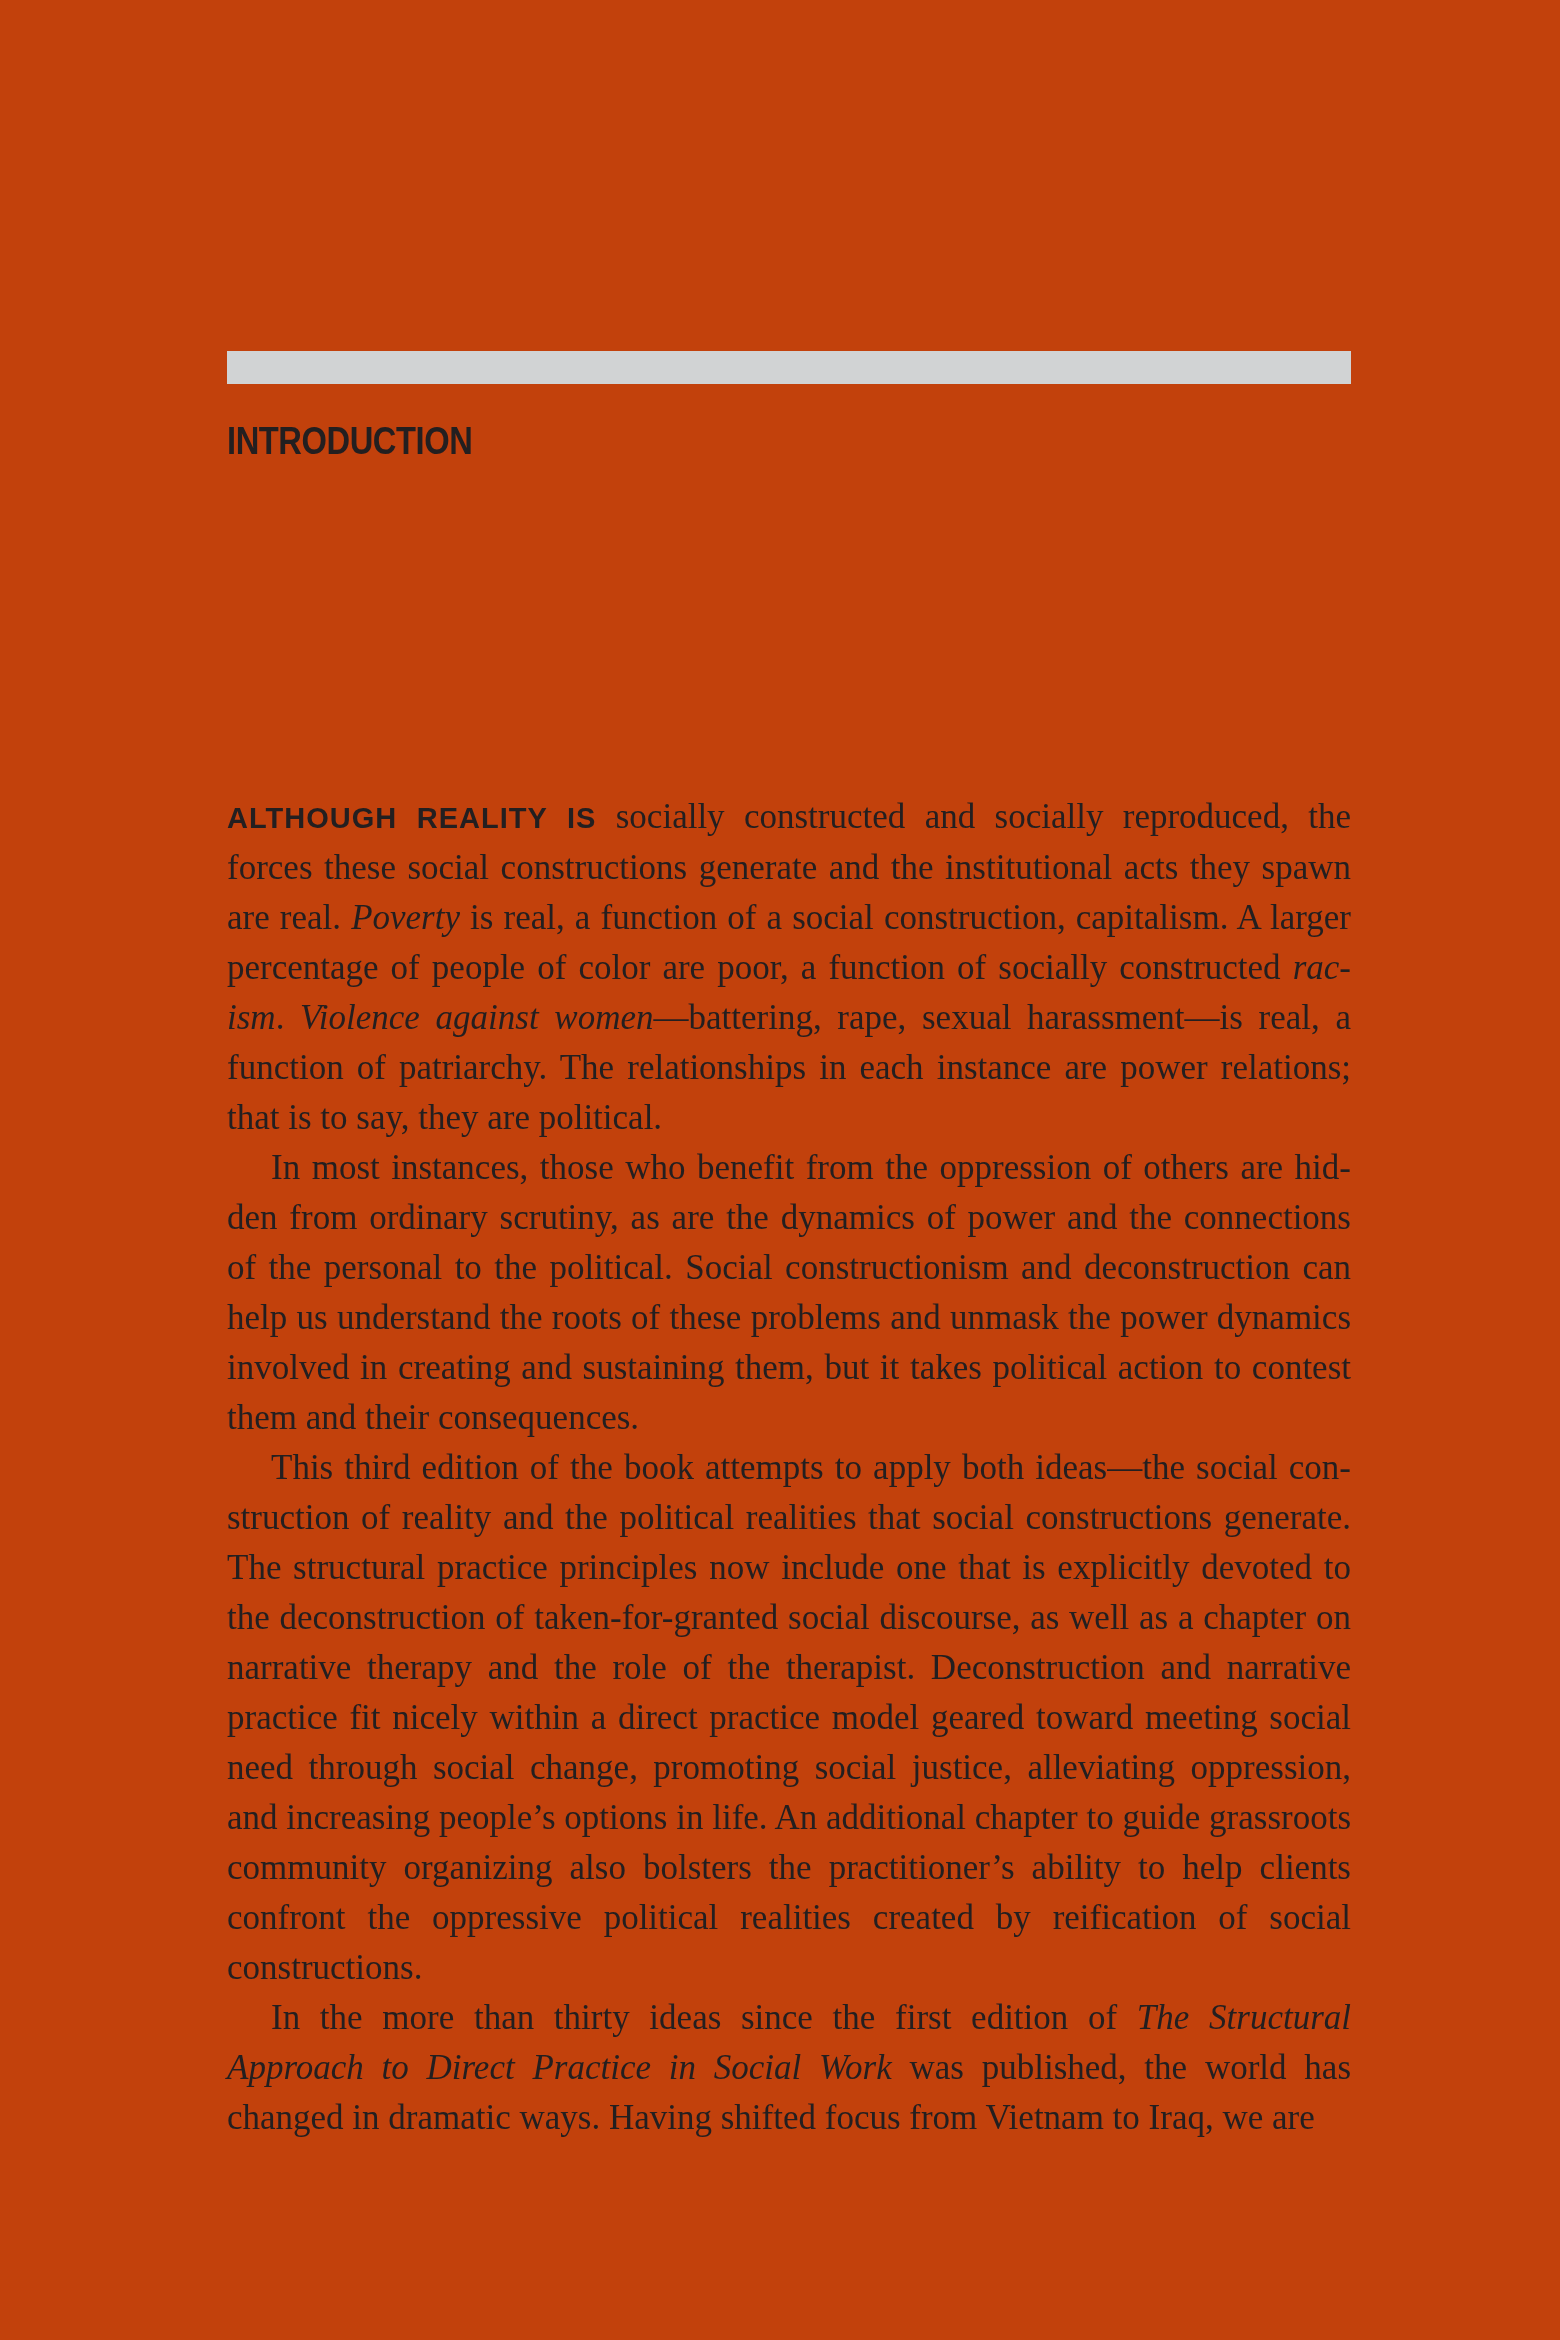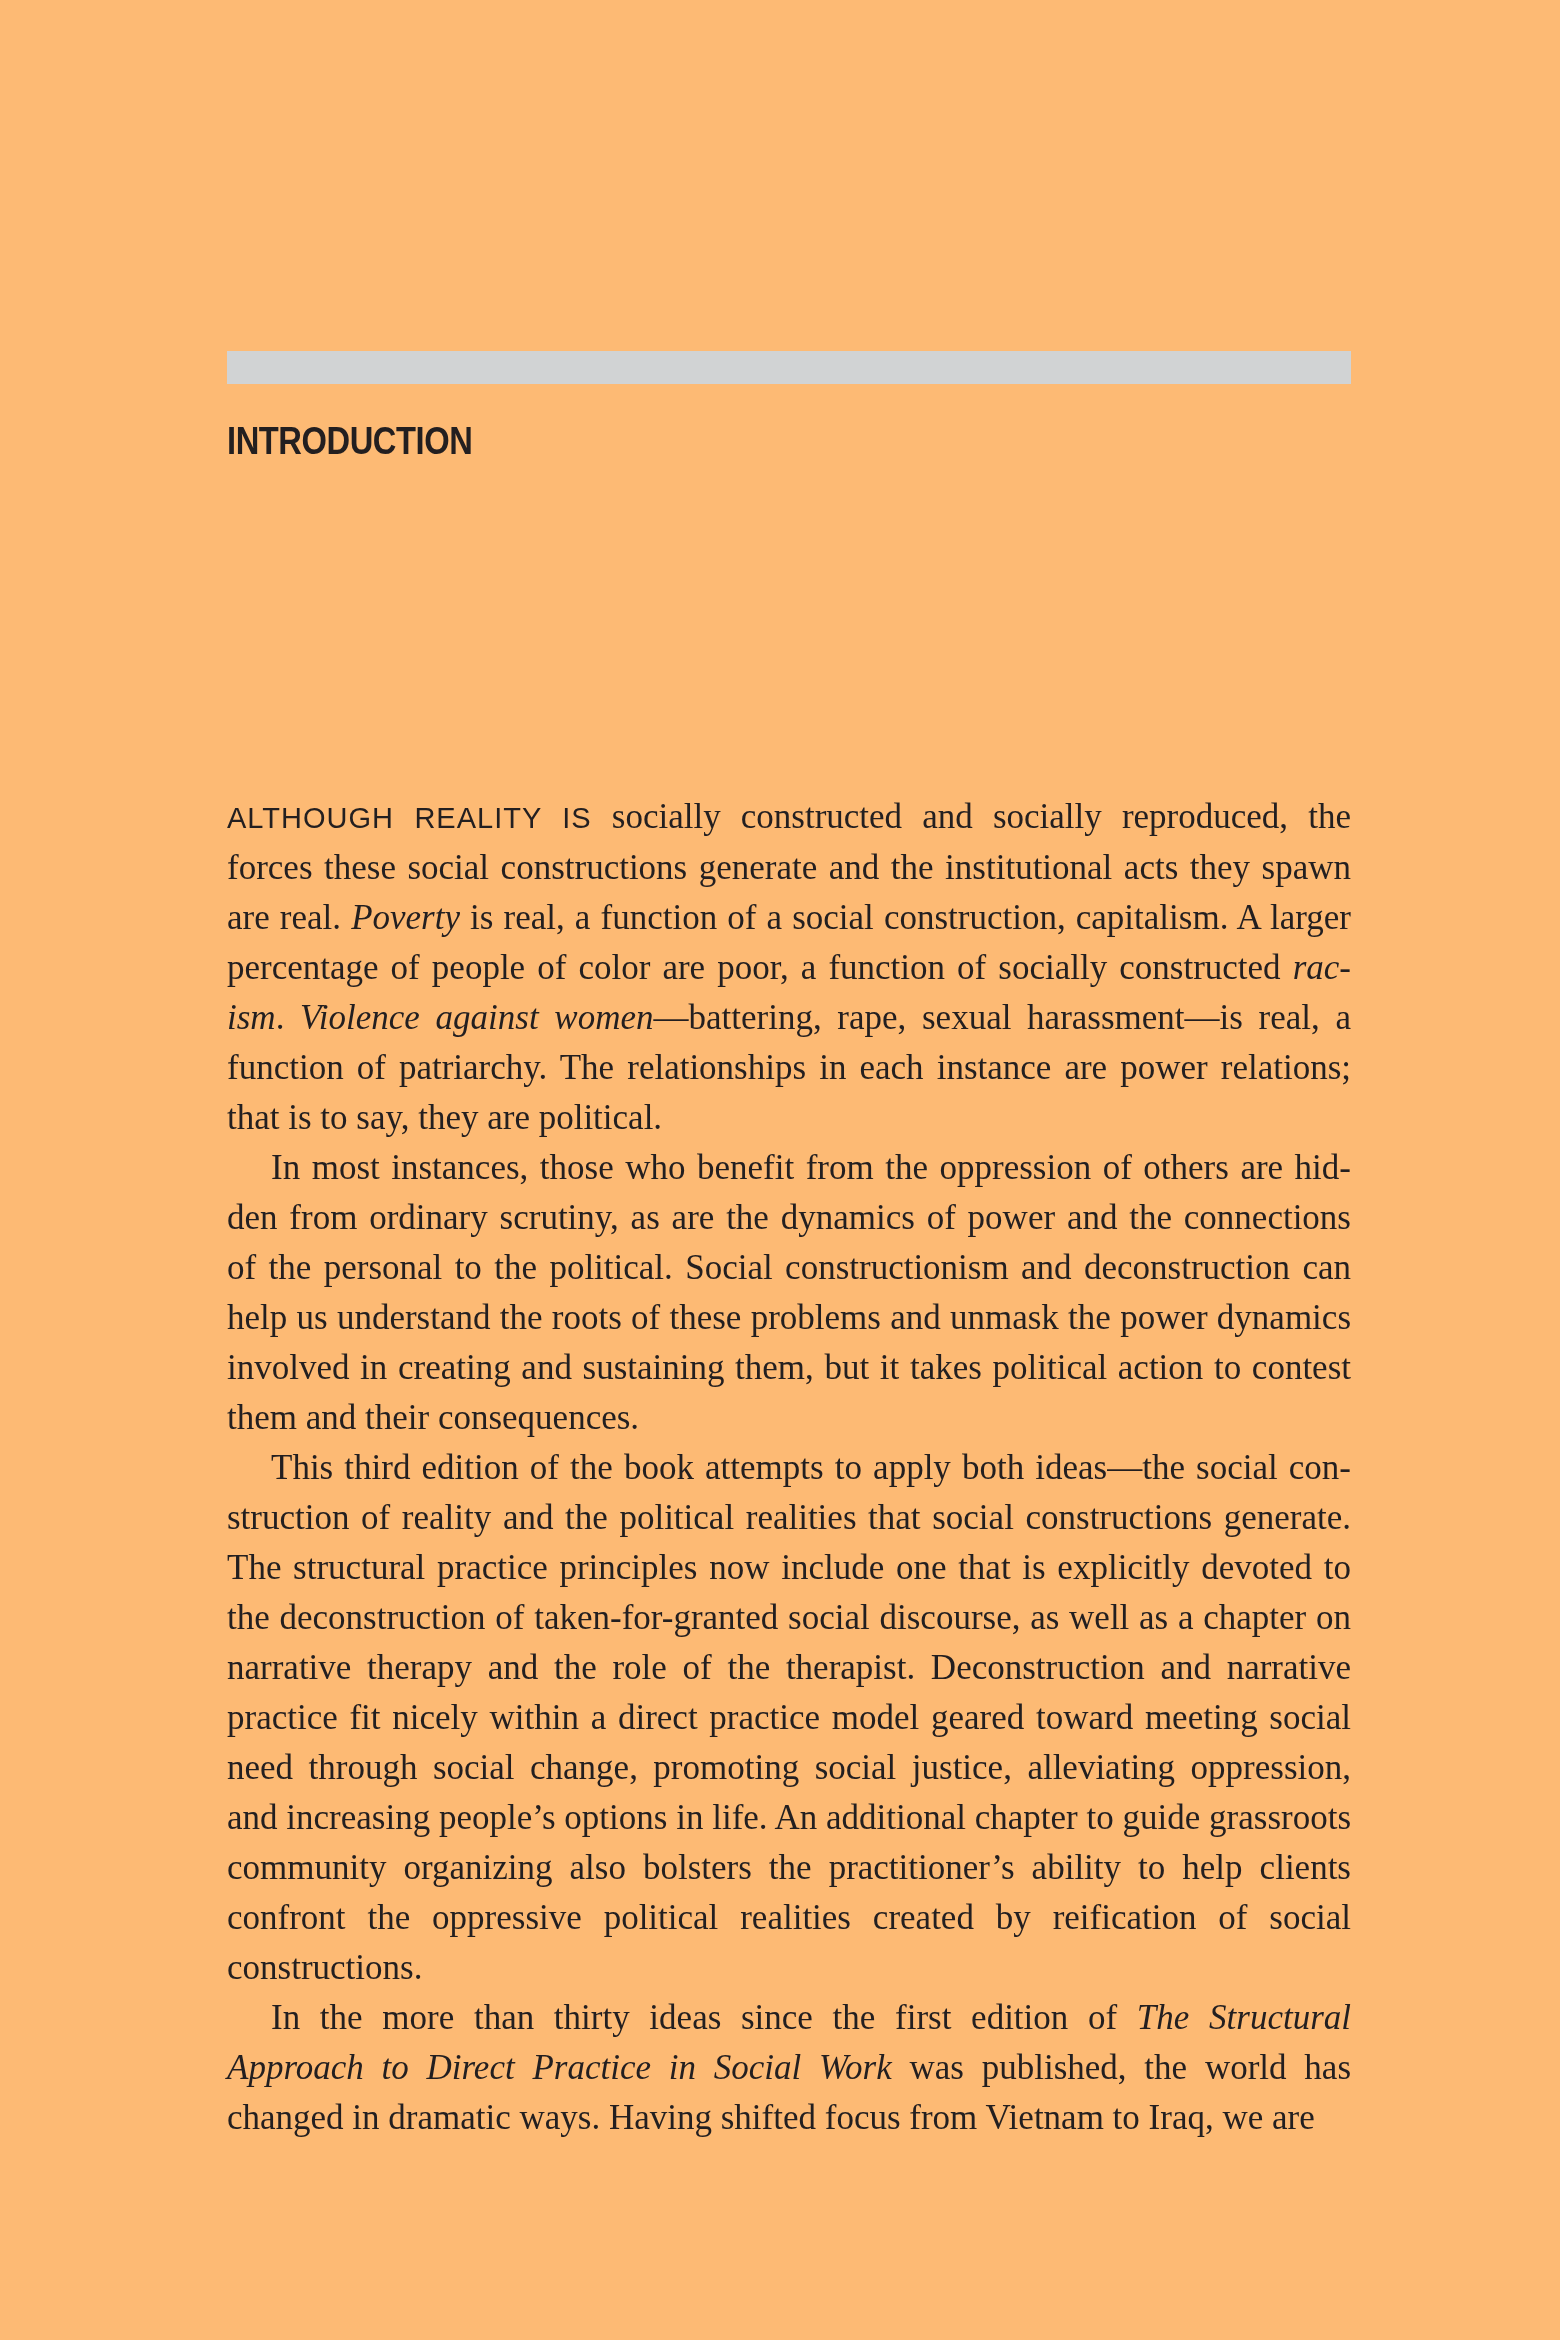--- a/index.html
+++ b/index.html
@@ -12,21 +12,21 @@
       height: 2341px;
       position: relative;
       overflow: hidden;
       color: #231f20;
     }
     .page {
       position: absolute;
       left: 0; top: 0;
       width: 1561px;
       height: 2341px;
-      background: #fdba74;
+      background: #c2410c;
     }
     .chapter-bar {
       position: absolute;
       left: 227px;
       top: 351px;
       width: 1124px;
       height: 32.5px;
       background: #d1d3d4;
     }
     .chapter-title {
@@ -57,21 +57,21 @@
     }
     .body-text p {
       margin: 0;
       text-indent: 44px;
     }
     .body-text p.first {
       text-indent: 0;
     }
     .lead-in {
       font-family: "Liberation Sans", sans-serif;
-      font-weight: normal;
+      font-weight: bold;
       font-size: 29px;
       letter-spacing: 1px;
     }
     em {
       font-style: italic;
     }
   </style>
 </head>
 <body>
 

